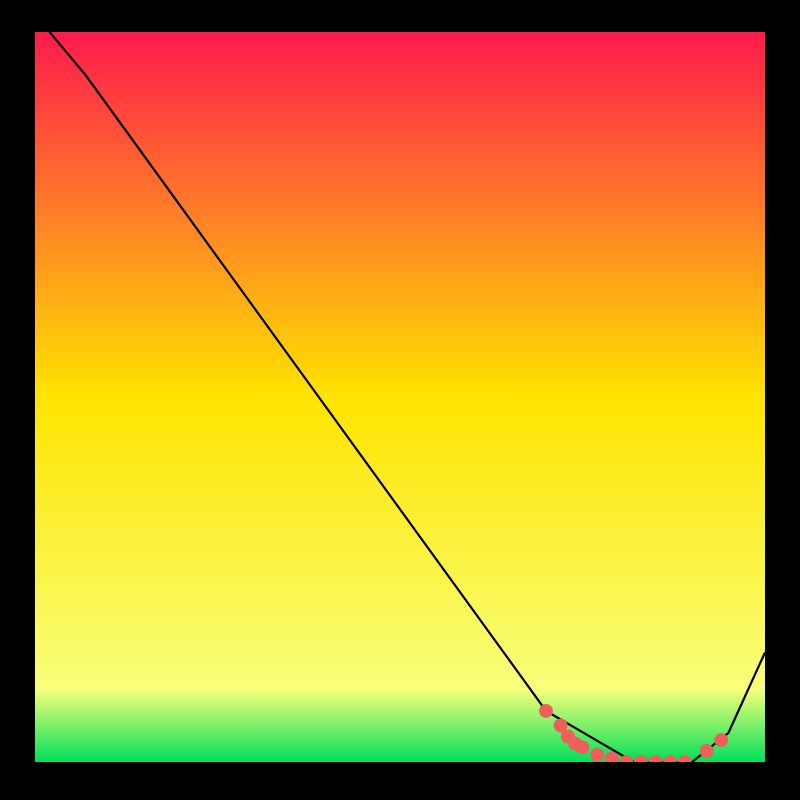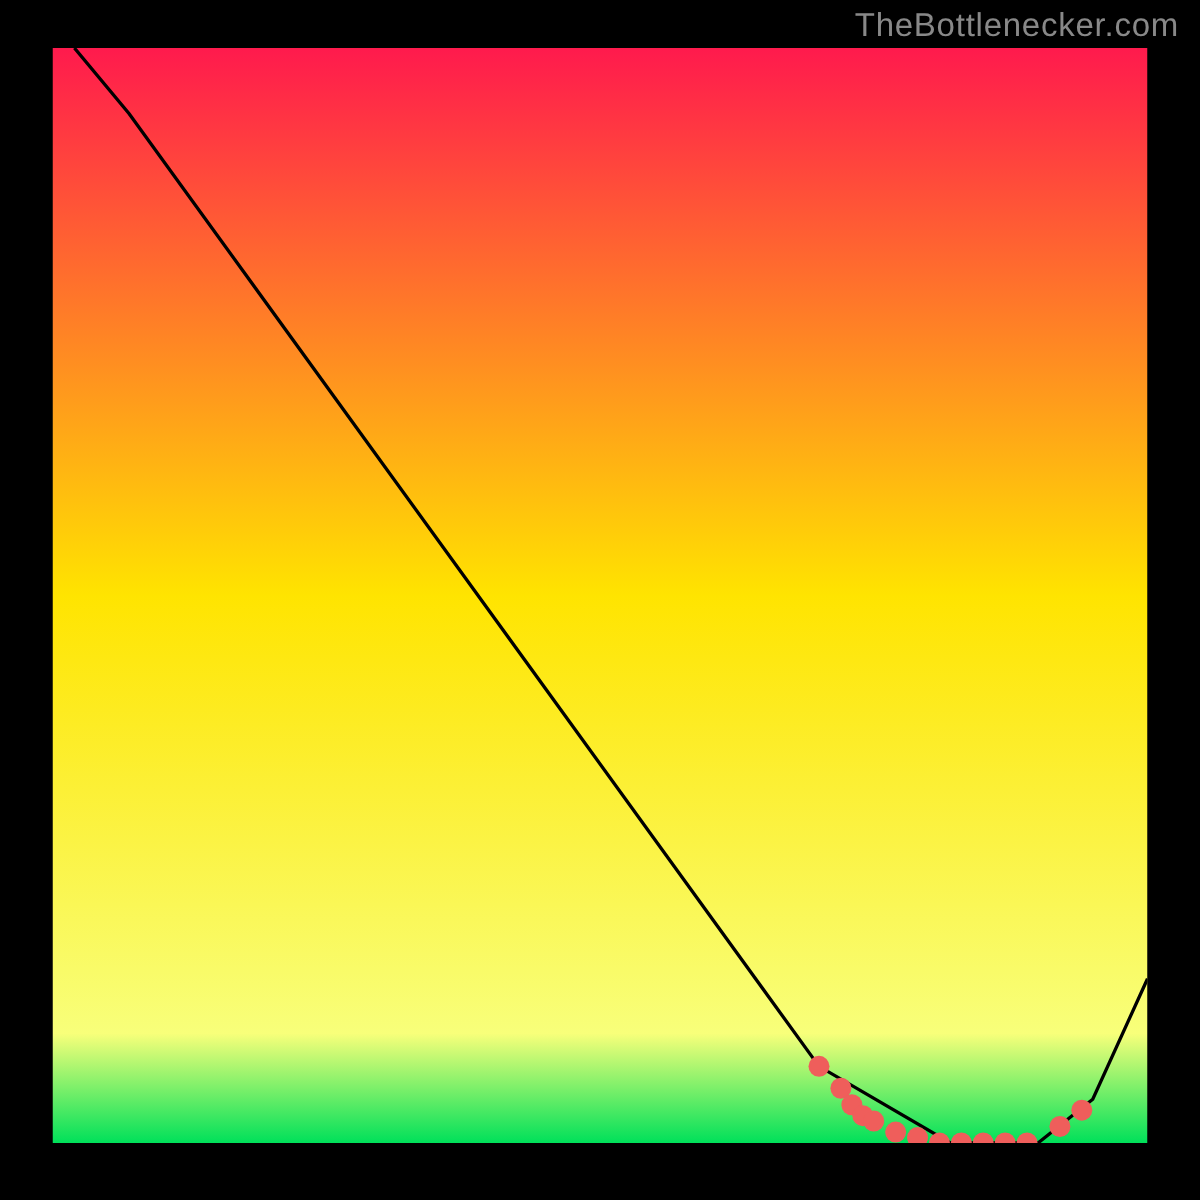--- a/index.html
+++ b/index.html
@@ -35,21 +35,20 @@
     width: 730px;
     height: 730px;
   }
   svg { display: block; }
 </style>
 </head>
 <body>
 
 <div class="frame">
 
-  <div class="watermark">TheBottlenecker.com</div>
 
   <div class="plot">
     <svg id="chart-svg" width="730" height="730" viewBox="0 0 730 730">
       <defs>
         <linearGradient id="bg-grad" x1="0" y1="0" x2="0" y2="1">
             <stop offset="0%" stop-color="#ff1a4d"></stop>
             <stop offset="50%" stop-color="#ffe400"></stop>
             <stop offset="90%" stop-color="#f8ff7a"></stop>
             <stop offset="100%" stop-color="#00e05a"></stop>
           </linearGradient>

